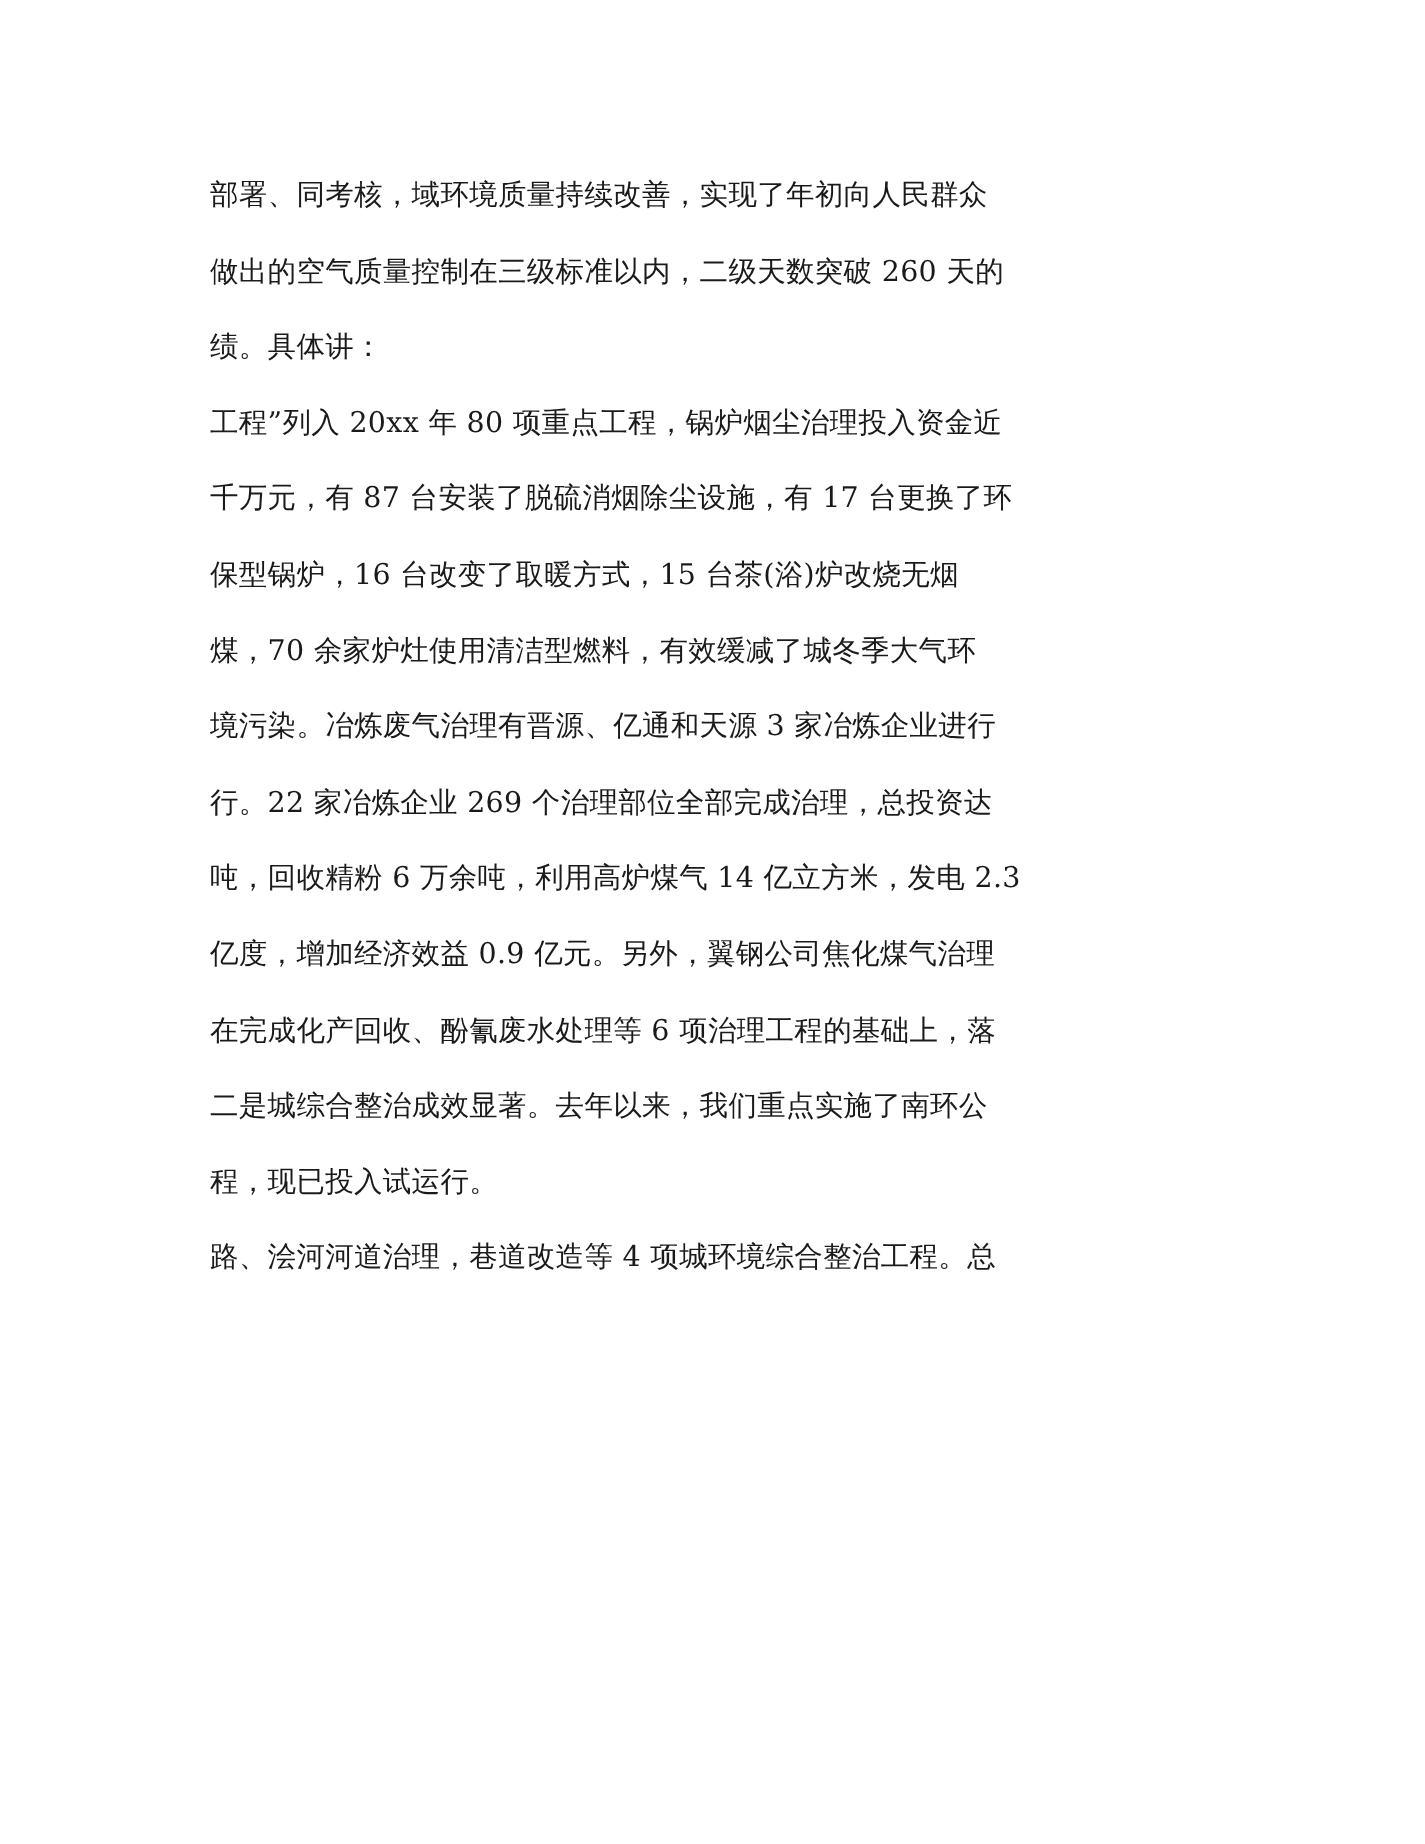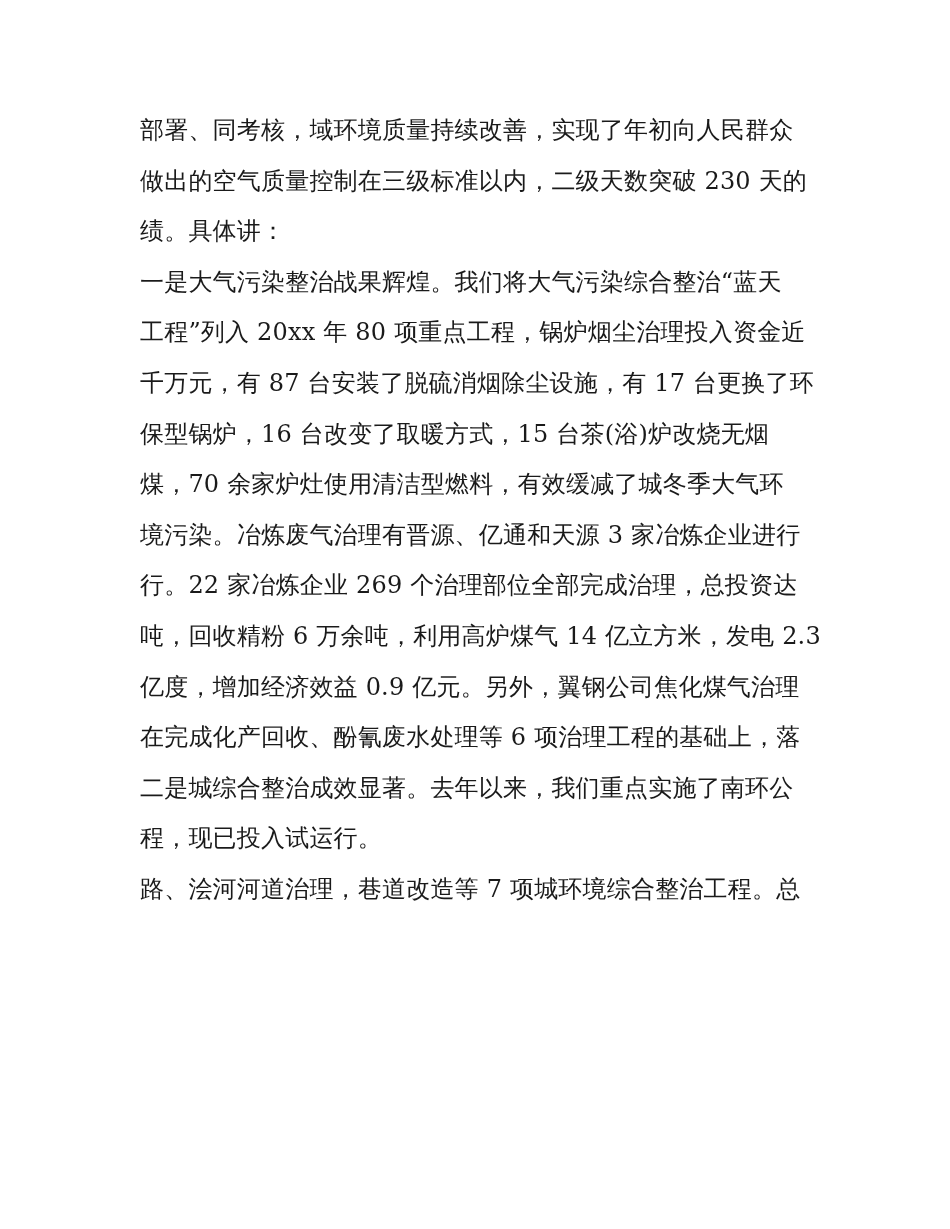--- a/index.html
+++ b/index.html
@@ -26,40 +26,39 @@
     .text-block {
       position: absolute;
       left: 140px;
       top: 107px;
       width: 690px;
     }
     .line {
       display: block;
       height: 50.6px;
       line-height: 46px;
-      font-size: 24px;
+      font-size: 19px;
       white-space: nowrap;
       letter-spacing: 0.2px;
     }
   </style>
 </head>
 <body>
 
 <div class="page">
   <div class="text-block">
     <span class="line">部署、同考核，域环境质量持续改善，实现了年初向人民群众</span>
-    <span class="line">做出的空气质量控制在三级标准以内，二级天数突破 230 天的</span>
+    <span class="line">做出的空气质量控制在三级标准以内，二级天数突破 260 天的</span>
     <span class="line">绩。具体讲：</span>
-    <span class="line">一是大气污染整治战果辉煌。我们将大气污染综合整治“蓝天</span>
     <span class="line">工程”列入 20xx 年 80 项重点工程，锅炉烟尘治理投入资金近</span>
     <span class="line">千万元，有 87 台安装了脱硫消烟除尘设施，有 17 台更换了环</span>
     <span class="line">保型锅炉，16 台改变了取暖方式，15 台茶(浴)炉改烧无烟</span>
     <span class="line">煤，70 余家炉灶使用清洁型燃料，有效缓减了城冬季大气环</span>
     <span class="line">境污染。冶炼废气治理有晋源、亿通和天源 3 家冶炼企业进行</span>
     <span class="line">行。22 家冶炼企业 269 个治理部位全部完成治理，总投资达</span>
     <span class="line">吨，回收精粉 6 万余吨，利用高炉煤气 14 亿立方米，发电 2.3</span>
     <span class="line">亿度，增加经济效益 0.9 亿元。另外，翼钢公司焦化煤气治理</span>
     <span class="line">在完成化产回收、酚氰废水处理等 6 项治理工程的基础上，落</span>
     <span class="line">二是城综合整治成效显著。去年以来，我们重点实施了南环公</span>
     <span class="line">程，现已投入试运行。</span>
-    <span class="line">路、浍河河道治理，巷道改造等 7 项城环境综合整治工程。总</span>
+    <span class="line">路、浍河河道治理，巷道改造等 4 项城环境综合整治工程。总</span>
   </div>
 </div>
 
 </body></html>

